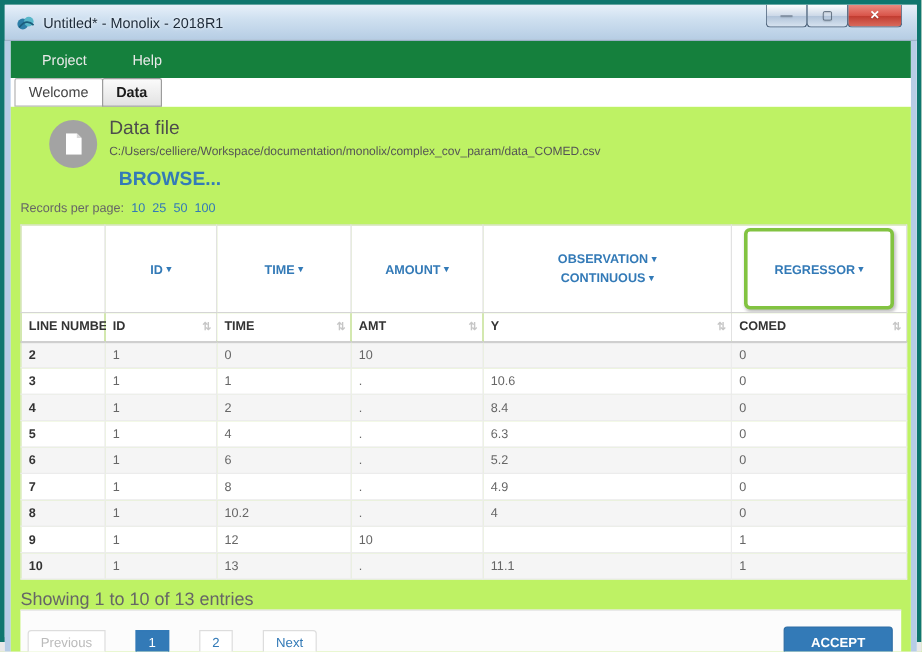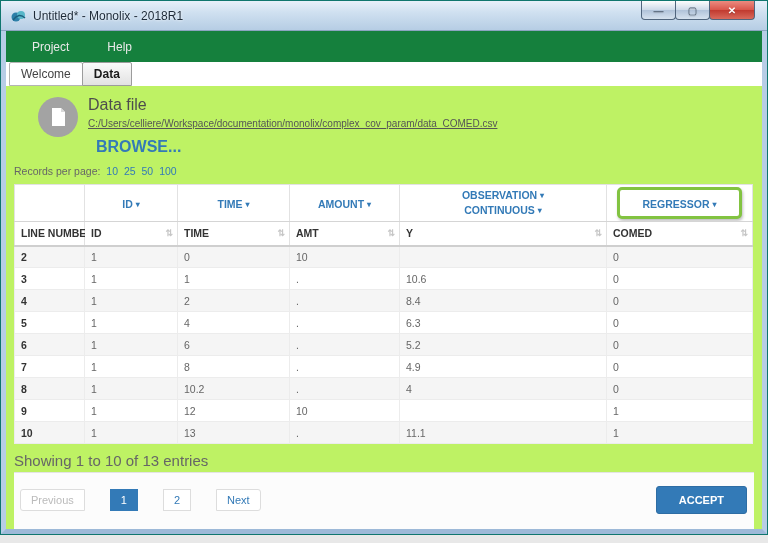--- a/index.html
+++ b/index.html
@@ -1,17 +1,17 @@
 <!DOCTYPE html>
 <html><head>
 <meta charset="utf-8">
 <style>
   * { margin:0; padding:0; box-sizing:border-box; }
   html,body { width:768px; height:543px; font-family:"Liberation Sans", sans-serif; background:#e8e8e8; }
-  .window { width:768px; height:535px; display:flex; flex-direction:column; border:1px solid #0f766e; background:#fff; }
+  .window { width:768px; height:535px; display:flex; flex-direction:column; border:4px solid #0f766e; background:#fff; }
 
   
   .titlebar { position:relative; height:30px; flex:0 0 30px;
     background:linear-gradient(#e7f0fa 0%, #cfe0f0 40%, #b6cde4 100%);
     border-bottom:1px solid #8ba4c0; display:flex; align-items:center; padding-left:10px; }
   .app-icon { width:16px; height:16px; margin-right:6px; flex:0 0 16px; }
   .title-text { font-size:12px; color:#1d2a38; text-shadow:0 0 3px #fff; }
   .win-controls { position:absolute; top:0; right:12px; display:flex; }
   .win-btn { height:19px; display:flex; align-items:center; justify-content:center;
     border:1px solid #50657d; border-top:none; font-size:10px; color:#fff;
@@ -37,36 +37,36 @@
   .tab.disabled { color:#b9b9b9; border-color:#d9d9d9; cursor:default; }
 
   
   .content { flex:1; display:flex; flex-direction:column; padding:0 8px; background:#bef264; overflow:hidden; }
 
   .datafile { display:flex; margin:9px 0 0 24px; }
   .file-badge { width:40px; height:40px; border-radius:50%; background:#a3a3a3; flex:0 0 40px;
     display:flex; align-items:center; justify-content:center; margin-top:2px; }
   .datafile-info { margin-left:10px; }
   .datafile-title { font-size:16px; color:#4d4d4d; margin-top:1px; }
-  .datafile-path { font-size:10px; color:#555; margin-top:4px;text-decoration:underline; }
+  .datafile-path { font-size:10px; color:#555; margin-top:4px; }
   .browse-link { display:inline-block; font-size:16px; font-weight:bold; color:#337ab7; margin:9px 0 0 8px; cursor:pointer; }
 
   .records-line { font-size:10.5px; color:#666; margin:9px 0 0 0; }
   .records-line .opt { color:#337ab7; cursor:pointer; margin-left:3px; }
 
   
   table.data { border-collapse:collapse; table-layout:fixed; width:738px; margin-top:7px; }
   table.data col.c0{width:70px} table.data col.c1{width:93px} table.data col.c2{width:112px}
   table.data col.c3{width:110px} table.data col.c4{width:207px} table.data col.c5{width:146px}
 
   tr.type-row td { border:1px solid #e2e2e2; border-bottom:1px solid #d5d5d5; height:34px;
     text-align:center; vertical-align:middle; padding:2px 4px; background:#fff; }
   .type-btn { font-size:10.5px; font-weight:bold; color:#337ab7; cursor:pointer; white-space:nowrap; line-height:15px; }
   .type-btn .caret { font-size:8px; vertical-align:1px; }
-  .green-box { border:3px solid #82c341; border-radius:5px; padding:4px 2px; margin:0 6px;
+  .green-box { border:3px solid #82c341; border-radius:5px; padding:22px 2px; margin:0 6px;
     box-shadow:1px 2px 3px rgba(0,0,0,0.25); background:#fff; }
 
   tr.head-row th { border:1px solid #e2e2e2; border-bottom:2px solid #cfcfcf; height:24px;
     font-size:10.5px; color:#333; text-align:left; padding:3px 6px; background:#fff; position:relative; white-space:nowrap; }
   .sort-icon { position:absolute; right:4px; top:50%; transform:translateY(-50%); font-size:9px; color:#c6c6c6; cursor:pointer; }
   th.first .sort-icon { color:#8d8d8d; right:auto; left:78px; }
 
   tbody.rows td { border:1px solid #ececec; height:22px; font-size:10.5px; color:#666; padding:3px 6px; background:#fff; }
   tbody.rows tr:nth-child(odd) td { background:#f5f5f5; }
   tbody.rows td:first-child { font-weight:bold; color:#333; }

